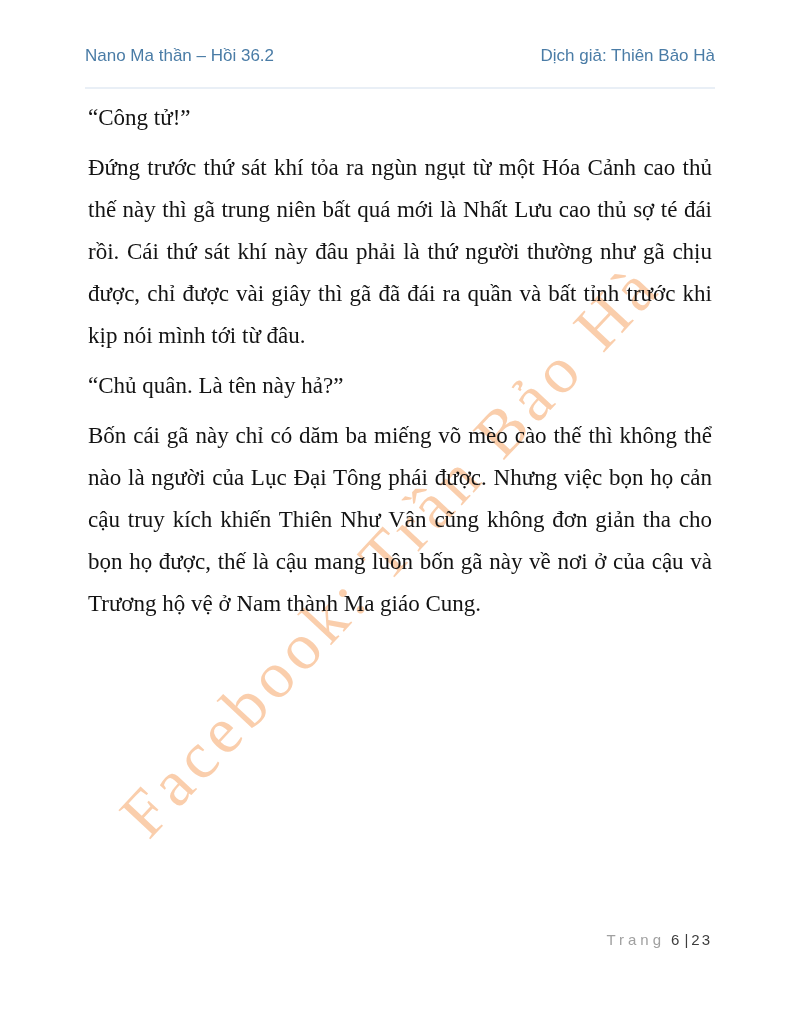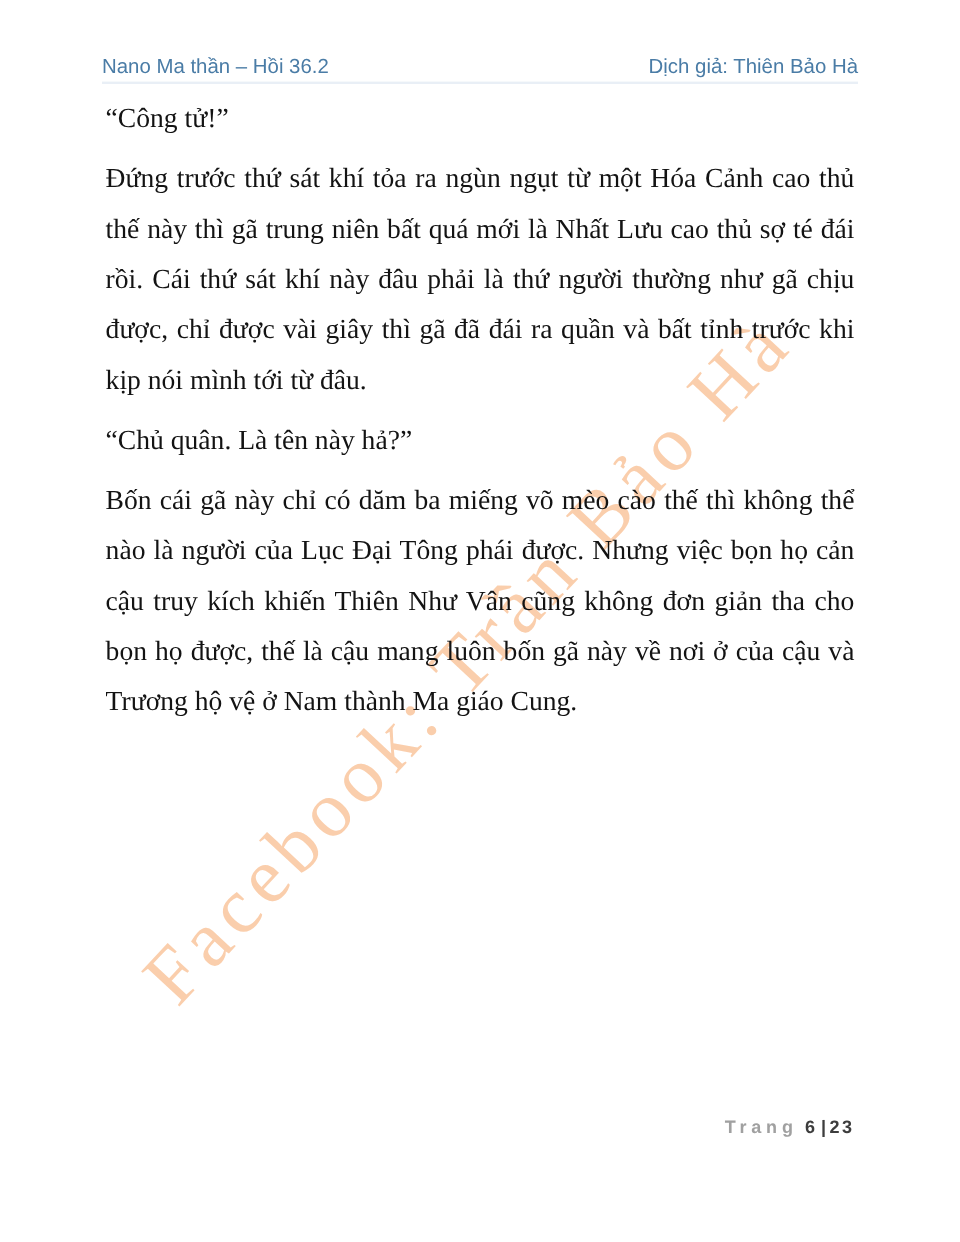--- a/index.html
+++ b/index.html
@@ -10,21 +10,21 @@
     height: 1035px;
     margin: 0 auto;
     background: #ffffff;
     overflow: hidden;
     font-family: "Liberation Serif", serif;
   }
   .page-header {
     position: relative;
     z-index: 2;
     margin: 46px 85px 0 85px;
-    padding-bottom: 2px;
+    padding-bottom: 21px;
     border-bottom: 2px solid #e9eff6;
     display: flex;
     justify-content: space-between;
     align-items: flex-start;
     font-family: "Liberation Sans", sans-serif;
     font-size: 17px;
     color: #4a7ca6;
   }
   .watermark {
     position: absolute;
@@ -50,21 +50,20 @@
     text-align: justify;
   }
   .content p.para { margin: 0 0 8px 0; }
   .page-footer {
     position: absolute;
     z-index: 2;
     top: 931px;
     right: 88px;
     font-family: "Liberation Sans", sans-serif;
     font-size: 15px;
-    font-weight: bold;
   }
   .footer-label {
     color: #a0a0a0;
     letter-spacing: 4px;
     margin-right: 6px;
   }
   .footer-pages { color: #3d3d3d; letter-spacing: 2px; }
   .footer-sep { color: #3d3d3d; margin: 0 3px; }
 </style>
 </head>

